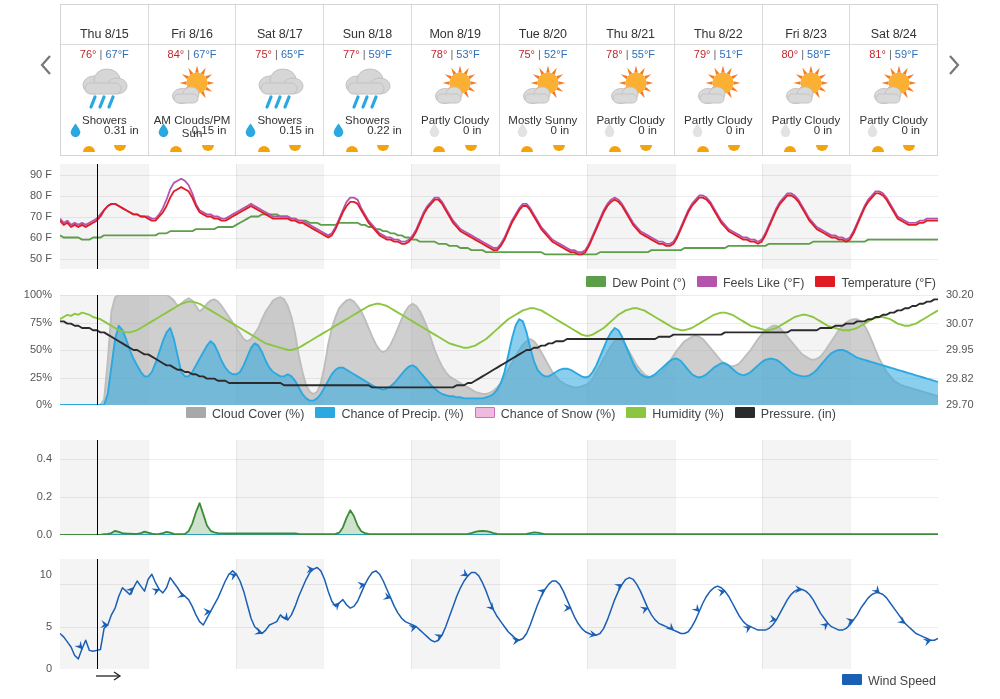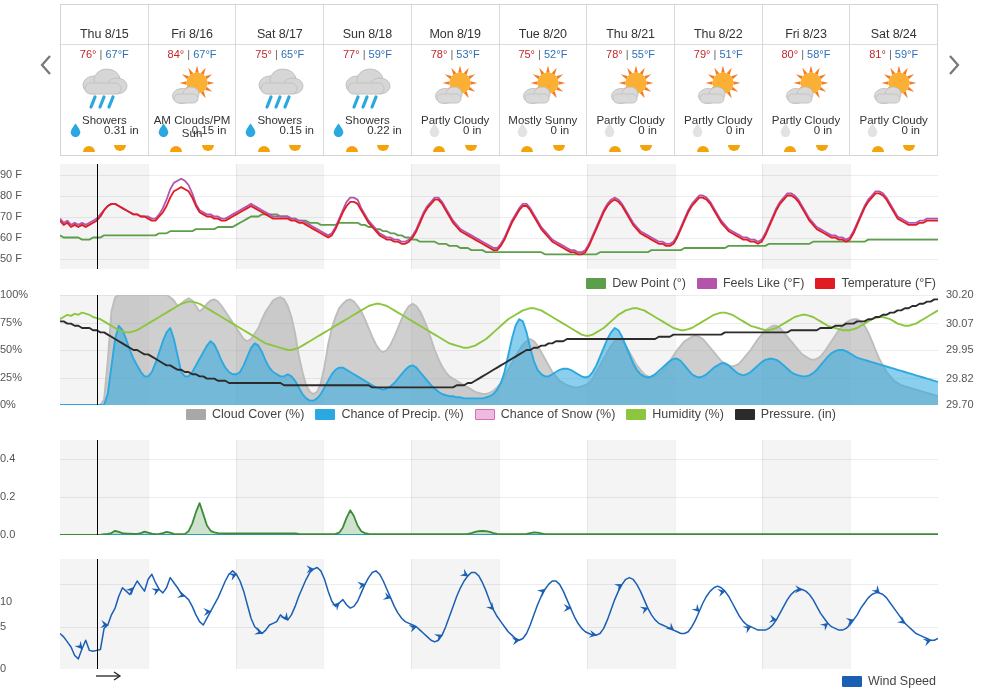--- a/index.html
+++ b/index.html
@@ -69,31 +69,31 @@
   .band { flex: 1 1 0; }
   .band.odd { background: #f4f4f4; }
   .band.even { background: #ffffff; }
   .gridv { position: absolute; top:0; bottom:0; width:1px; background: rgba(0,0,0,0.055); }
   .gridh { position: absolute; left:0; right:0; height:1px; background: rgba(0,0,0,0.07); }
   .nowline { position: absolute; top:0; bottom:0; width:1px; background:#000; }
   svg.series { position:absolute; left:0; top:0; overflow: visible; }
 
   .ylab {
     position: absolute; font-size: 11px; color: #555;
-    text-align: left; white-space: nowrap;
+    text-align: right; white-space: nowrap;
   }
   .ylab.right { text-align: left; }
 
   .legend {
     position: absolute; display:flex; align-items:center; gap: 11px;
     background: rgba(255,255,255,0.94);
     font-size: 12.5px; color:#444;
     padding: 2px 6px;
   }
-  .lg { display:flex; align-items:center; gap:6px; white-space:nowrap; }
+  .lg { display:flex; align-items:flex-start; gap:6px; white-space:nowrap; }
   .swatch { width: 20px; height: 11px; border-radius: 1px; display:inline-block; }
   .swatch.snow { border: 1px solid #d070b8; }
 
   .bottom-arrow { position: absolute; left: 95px; top: 670px; font-size: 13px; color:#222; }
 </style>
 </head>
 <body>
 <div id="app">
 
 <div class="navarrow left">
@@ -710,21 +710,21 @@
           <path d="M 0 95 L 0 95 L 3.673640167364016 95 L 7.347280334728032 95 L 11.02092050209205 95 L 14.694560669456065 95 L 18.368200836820083 95 L 22.0418410041841 95 L 25.715481171548117 95 L 29.38912133891213 95 L 33.06276150627615 95 L 36.73640167364017 95 L 40.41004184100419 95 L 44.0836820083682 94.24 L 47.75732217573222 93.86 L 51.43096234309623 93.1 L 55.104602510460246 90.82 L 58.77824267782426 91.96 L 62.45188284518829 93.1 L 66.1255230125523 93.48 L 69.79916317991632 93.67 L 73.47280334728033 93.86 L 77.14644351464435 93.86 L 80.82008368200837 93.1 L 84.49372384937239 91.58 L 88.1673640167364 92.72 L 91.84100418410041 93.67 L 95.51464435146444 94.05 L 99.18828451882845 93.86 L 102.86192468619247 93.1 L 106.53556485355648 91.96 L 110.20920502092049 92.72 L 113.88284518828452 93.86 L 117.55648535564852 94.24 L 121.23012552301255 94.24 L 124.90376569037657 93.86 L 128.5774058577406 91.2 L 132.2510460251046 83.6 L 135.9246861924686 72.2 L 139.59832635983264 63.08 L 143.27196652719667 74.1 L 146.94560669456067 85.5 L 150.6192468619247 90.82 L 154.2928870292887 92.34 L 157.96652719665272 93.1 L 161.64016736401675 93.29 L 165.31380753138075 93.48 L 168.98744769874477 93.48 L 172.6610878661088 93.48 L 176.3347280334728 93.48 L 180.00836820083683 93.48 L 183.68200836820083 93.48 L 187.35564853556485 93.48 L 191.02928870292888 93.48 L 194.70292887029288 93.48 L 198.3765690376569 93.48 L 202.0502092050209 93.48 L 205.72384937238493 93.48 L 209.39748953974896 93.48 L 213.07112970711296 93.48 L 216.744769874477 93.48 L 220.41841004184099 93.48 L 224.092050209205 93.48 L 227.76569037656904 93.48 L 231.43933054393307 93.48 L 235.11297071129704 93.48 L 238.78661087866107 93.86 L 242.4602510460251 94.05 L 246.13389121338912 94.24 L 249.80753138075315 94.24 L 253.48117154811715 94.24 L 257.1548117154812 94.24 L 260.8284518828452 94.24 L 264.5020920502092 94.24 L 268.1757322175732 94.24 L 271.8493723849372 94.24 L 275.5230125523012 93.86 L 279.1966527196653 92.72 L 282.8702928870293 87.4 L 286.54393305439334 77.9 L 290.2175732217573 70.3 L 293.89121338912133 76 L 297.56485355648533 85.5 L 301.2384937238494 91.2 L 304.9121338912134 93.1 L 308.5857740585774 93.86 L 312.2594142259414 94.05 L 315.93305439330544 94.24 L 319.60669456066944 94.24 L 323.2803347280335 94.24 L 326.9539748953975 94.24 L 330.6276150627615 94.24 L 334.3012552301255 94.24 L 337.97489539748955 94.24 L 341.64853556485355 94.24 L 345.3221757322176 94.24 L 348.9958158995816 94.24 L 352.6694560669456 94.24 L 356.34309623430966 94.24 L 360.01673640167365 94.24 L 363.69037656903765 94.24 L 367.36401673640165 94.24 L 371.0376569037657 94.24 L 374.7112970711297 94.24 L 378.38493723849376 94.24 L 382.05857740585776 94.24 L 385.73221757322176 94.24 L 389.40585774058576 94.24 L 393.0794979079498 94.24 L 396.7531380753138 94.24 L 400.42677824267787 94.24 L 404.1004184100418 94.24 L 407.77405857740587 93.86 L 411.44769874476987 93.1 L 415.1213389121339 91.96 L 418.7949790794979 91.2 L 422.4686192468619 90.82 L 426.1422594142259 91.2 L 429.81589958159 91.96 L 433.489539748954 93.1 L 437.16317991631803 93.86 L 440.83682008368197 94.24 L 444.5104602510461 94.24 L 448.18410041841 94.24 L 451.857740585774 94.24 L 455.5313807531381 94.24 L 459.2050209205021 94.24 L 462.87866108786613 94.24 L 466.55230125523013 93.86 L 470.2259414225941 93.1 L 473.8995815899582 92.34 L 477.57322175732213 92.72 L 481.24686192468624 93.48 L 484.9205020920502 94.05 L 488.5941422594142 94.24 L 492.26778242677824 94.24 L 495.94142259414224 94.24 L 499.6150627615063 94.24 L 503.2887029288703 94.24 L 506.9623430962343 94.24 L 510.63598326359835 94.24 L 514.3096234309623 94.24 L 517.9832635983264 94.24 L 521.6569037656903 94.24 L 525.3305439330544 94.24 L 529.0041841004185 94.24 L 532.6778242677824 94.24 L 536.3514644351465 94.24 L 540.0251046025105 94.24 L 543.6987447698745 94.24 L 547.3723849372385 94.24 L 551.0460251046024 94.24 L 554.7196652719665 94.24 L 558.3933054393306 94.24 L 562.0669456066945 94.24 L 565.7405857740586 94.24 L 569.4142259414226 94.24 L 573.0878661087867 94.24 L 576.7615062761506 94.24 L 580.4351464435146 94.24 L 584.1087866108787 94.24 L 587.7824267782427 94.24 L 591.4560669456067 94.24 L 595.1297071129707 94.24 L 598.8033472803347 94.24 L 602.4769874476988 94.24 L 606.1506276150627 94.24 L 609.8242677824268 94.24 L 613.4979079497908 94.24 L 617.1715481171548 94.24 L 620.8451882845188 94.24 L 624.5188284518828 94.24 L 628.1924686192469 94.24 L 631.8661087866109 94.24 L 635.5397489539748 94.24 L 639.2133891213389 94.24 L 642.8870292887029 94.24 L 646.560669456067 94.24 L 650.2343096234309 94.24 L 653.907949790795 94.24 L 657.581589958159 94.24 L 661.255230125523 94.24 L 664.928870292887 94.24 L 668.602510460251 94.24 L 672.2761506276152 94.24 L 675.9497907949791 94.24 L 679.623430962343 94.24 L 683.2970711297071 94.24 L 686.9707112970711 94.24 L 690.6443514644352 94.24 L 694.3179916317991 94.24 L 697.9916317991632 94.24 L 701.6652719665273 94.24 L 705.3389121338912 94.24 L 709.0125523012553 94.24 L 712.6861924686193 94.24 L 716.3598326359833 94.24 L 720.0334728033473 94.24 L 723.7071129707113 94.24 L 727.3807531380753 94.24 L 731.0543933054394 94.24 L 734.7280334728033 94.24 L 738.4016736401674 94.24 L 742.0753138075314 94.24 L 745.7489539748955 94.24 L 749.4225941422594 94.24 L 753.0962343096234 94.24 L 756.7698744769875 94.24 L 760.4435146443515 94.24 L 764.1171548117155 94.24 L 767.7907949790795 94.24 L 771.4644351464435 94.24 L 775.1380753138076 94.24 L 778.8117154811715 94.24 L 782.4853556485356 94.24 L 786.1589958158996 94.24 L 789.8326359832636 94.24 L 793.5062761506276 94.24 L 797.1799163179916 94.24 L 800.8535564853557 94.24 L 804.5271966527197 94.24 L 808.2008368200836 94.24 L 811.8744769874477 94.24 L 815.5481171548117 94.24 L 819.2217573221758 94.24 L 822.8953974895397 94.24 L 826.5690376569037 94.24 L 830.2426778242678 94.24 L 833.9163179916318 94.24 L 837.5899581589958 94.24 L 841.2635983263598 94.24 L 844.9372384937238 94.24 L 848.6108786610879 94.24 L 852.2845188284518 94.24 L 855.9581589958159 94.24 L 859.63179916318 94.24 L 863.3054393305439 94.24 L 866.979079497908 94.24 L 870.652719665272 94.24 L 874.3263598326361 94.24 L 878 94.24 L 878 95 Z" fill="#1f7a1f" fill-opacity="0.22" stroke="none"></path>
           <path d="M 0 95 L 3.673640167364016 95 L 7.347280334728032 95 L 11.02092050209205 95 L 14.694560669456065 95 L 18.368200836820083 95 L 22.0418410041841 95 L 25.715481171548117 95 L 29.38912133891213 95 L 33.06276150627615 95 L 36.73640167364017 95 L 40.41004184100419 95 L 44.0836820083682 94.24 L 47.75732217573222 93.86 L 51.43096234309623 93.1 L 55.104602510460246 90.82 L 58.77824267782426 91.96 L 62.45188284518829 93.1 L 66.1255230125523 93.48 L 69.79916317991632 93.67 L 73.47280334728033 93.86 L 77.14644351464435 93.86 L 80.82008368200837 93.1 L 84.49372384937239 91.58 L 88.1673640167364 92.72 L 91.84100418410041 93.67 L 95.51464435146444 94.05 L 99.18828451882845 93.86 L 102.86192468619247 93.1 L 106.53556485355648 91.96 L 110.20920502092049 92.72 L 113.88284518828452 93.86 L 117.55648535564852 94.24 L 121.23012552301255 94.24 L 124.90376569037657 93.86 L 128.5774058577406 91.2 L 132.2510460251046 83.6 L 135.9246861924686 72.2 L 139.59832635983264 63.08 L 143.27196652719667 74.1 L 146.94560669456067 85.5 L 150.6192468619247 90.82 L 154.2928870292887 92.34 L 157.96652719665272 93.1 L 161.64016736401675 93.29 L 165.31380753138075 93.48 L 168.98744769874477 93.48 L 172.6610878661088 93.48 L 176.3347280334728 93.48 L 180.00836820083683 93.48 L 183.68200836820083 93.48 L 187.35564853556485 93.48 L 191.02928870292888 93.48 L 194.70292887029288 93.48 L 198.3765690376569 93.48 L 202.0502092050209 93.48 L 205.72384937238493 93.48 L 209.39748953974896 93.48 L 213.07112970711296 93.48 L 216.744769874477 93.48 L 220.41841004184099 93.48 L 224.092050209205 93.48 L 227.76569037656904 93.48 L 231.43933054393307 93.48 L 235.11297071129704 93.48 L 238.78661087866107 93.86 L 242.4602510460251 94.05 L 246.13389121338912 94.24 L 249.80753138075315 94.24 L 253.48117154811715 94.24 L 257.1548117154812 94.24 L 260.8284518828452 94.24 L 264.5020920502092 94.24 L 268.1757322175732 94.24 L 271.8493723849372 94.24 L 275.5230125523012 93.86 L 279.1966527196653 92.72 L 282.8702928870293 87.4 L 286.54393305439334 77.9 L 290.2175732217573 70.3 L 293.89121338912133 76 L 297.56485355648533 85.5 L 301.2384937238494 91.2 L 304.9121338912134 93.1 L 308.5857740585774 93.86 L 312.2594142259414 94.05 L 315.93305439330544 94.24 L 319.60669456066944 94.24 L 323.2803347280335 94.24 L 326.9539748953975 94.24 L 330.6276150627615 94.24 L 334.3012552301255 94.24 L 337.97489539748955 94.24 L 341.64853556485355 94.24 L 345.3221757322176 94.24 L 348.9958158995816 94.24 L 352.6694560669456 94.24 L 356.34309623430966 94.24 L 360.01673640167365 94.24 L 363.69037656903765 94.24 L 367.36401673640165 94.24 L 371.0376569037657 94.24 L 374.7112970711297 94.24 L 378.38493723849376 94.24 L 382.05857740585776 94.24 L 385.73221757322176 94.24 L 389.40585774058576 94.24 L 393.0794979079498 94.24 L 396.7531380753138 94.24 L 400.42677824267787 94.24 L 404.1004184100418 94.24 L 407.77405857740587 93.86 L 411.44769874476987 93.1 L 415.1213389121339 91.96 L 418.7949790794979 91.2 L 422.4686192468619 90.82 L 426.1422594142259 91.2 L 429.81589958159 91.96 L 433.489539748954 93.1 L 437.16317991631803 93.86 L 440.83682008368197 94.24 L 444.5104602510461 94.24 L 448.18410041841 94.24 L 451.857740585774 94.24 L 455.5313807531381 94.24 L 459.2050209205021 94.24 L 462.87866108786613 94.24 L 466.55230125523013 93.86 L 470.2259414225941 93.1 L 473.8995815899582 92.34 L 477.57322175732213 92.72 L 481.24686192468624 93.48 L 484.9205020920502 94.05 L 488.5941422594142 94.24 L 492.26778242677824 94.24 L 495.94142259414224 94.24 L 499.6150627615063 94.24 L 503.2887029288703 94.24 L 506.9623430962343 94.24 L 510.63598326359835 94.24 L 514.3096234309623 94.24 L 517.9832635983264 94.24 L 521.6569037656903 94.24 L 525.3305439330544 94.24 L 529.0041841004185 94.24 L 532.6778242677824 94.24 L 536.3514644351465 94.24 L 540.0251046025105 94.24 L 543.6987447698745 94.24 L 547.3723849372385 94.24 L 551.0460251046024 94.24 L 554.7196652719665 94.24 L 558.3933054393306 94.24 L 562.0669456066945 94.24 L 565.7405857740586 94.24 L 569.4142259414226 94.24 L 573.0878661087867 94.24 L 576.7615062761506 94.24 L 580.4351464435146 94.24 L 584.1087866108787 94.24 L 587.7824267782427 94.24 L 591.4560669456067 94.24 L 595.1297071129707 94.24 L 598.8033472803347 94.24 L 602.4769874476988 94.24 L 606.1506276150627 94.24 L 609.8242677824268 94.24 L 613.4979079497908 94.24 L 617.1715481171548 94.24 L 620.8451882845188 94.24 L 624.5188284518828 94.24 L 628.1924686192469 94.24 L 631.8661087866109 94.24 L 635.5397489539748 94.24 L 639.2133891213389 94.24 L 642.8870292887029 94.24 L 646.560669456067 94.24 L 650.2343096234309 94.24 L 653.907949790795 94.24 L 657.581589958159 94.24 L 661.255230125523 94.24 L 664.928870292887 94.24 L 668.602510460251 94.24 L 672.2761506276152 94.24 L 675.9497907949791 94.24 L 679.623430962343 94.24 L 683.2970711297071 94.24 L 686.9707112970711 94.24 L 690.6443514644352 94.24 L 694.3179916317991 94.24 L 697.9916317991632 94.24 L 701.6652719665273 94.24 L 705.3389121338912 94.24 L 709.0125523012553 94.24 L 712.6861924686193 94.24 L 716.3598326359833 94.24 L 720.0334728033473 94.24 L 723.7071129707113 94.24 L 727.3807531380753 94.24 L 731.0543933054394 94.24 L 734.7280334728033 94.24 L 738.4016736401674 94.24 L 742.0753138075314 94.24 L 745.7489539748955 94.24 L 749.4225941422594 94.24 L 753.0962343096234 94.24 L 756.7698744769875 94.24 L 760.4435146443515 94.24 L 764.1171548117155 94.24 L 767.7907949790795 94.24 L 771.4644351464435 94.24 L 775.1380753138076 94.24 L 778.8117154811715 94.24 L 782.4853556485356 94.24 L 786.1589958158996 94.24 L 789.8326359832636 94.24 L 793.5062761506276 94.24 L 797.1799163179916 94.24 L 800.8535564853557 94.24 L 804.5271966527197 94.24 L 808.2008368200836 94.24 L 811.8744769874477 94.24 L 815.5481171548117 94.24 L 819.2217573221758 94.24 L 822.8953974895397 94.24 L 826.5690376569037 94.24 L 830.2426778242678 94.24 L 833.9163179916318 94.24 L 837.5899581589958 94.24 L 841.2635983263598 94.24 L 844.9372384937238 94.24 L 848.6108786610879 94.24 L 852.2845188284518 94.24 L 855.9581589958159 94.24 L 859.63179916318 94.24 L 863.3054393305439 94.24 L 866.979079497908 94.24 L 870.652719665272 94.24 L 874.3263598326361 94.24 L 878 94.24" fill="none" stroke="#3d8b37" stroke-width="1.8" stroke-linejoin="round"></path>
         </svg>
         <div class="nowline" style="left: 37px;"></div>
       </div>
     </div>
 
 <div class="panel" id="panel-wind" style="top: 554px; height: 145px;">
       <div class="ylab" style="left: 0px; width: 52px; top: 108px;">0</div>
       <div class="ylab" style="left: 0px; width: 52px; top: 65.6923px;">5</div>
-      <div class="ylab" style="left: 0px; width: 52px; top: 41px;">10</div>
+      <div class="ylab" style="left: 0px; width: 52px; top: 14px;">10</div>
       <div class="plot" style="left: 60px; top: 5px; width: 878px; height: 110px;">
         <div class="bands">
           <div class="band odd"></div>
           <div class="band even"></div>
           <div class="band odd"></div>
           <div class="band even"></div>
           <div class="band odd"></div>
           <div class="band even"></div>
           <div class="band odd"></div>
           <div class="band even"></div>

